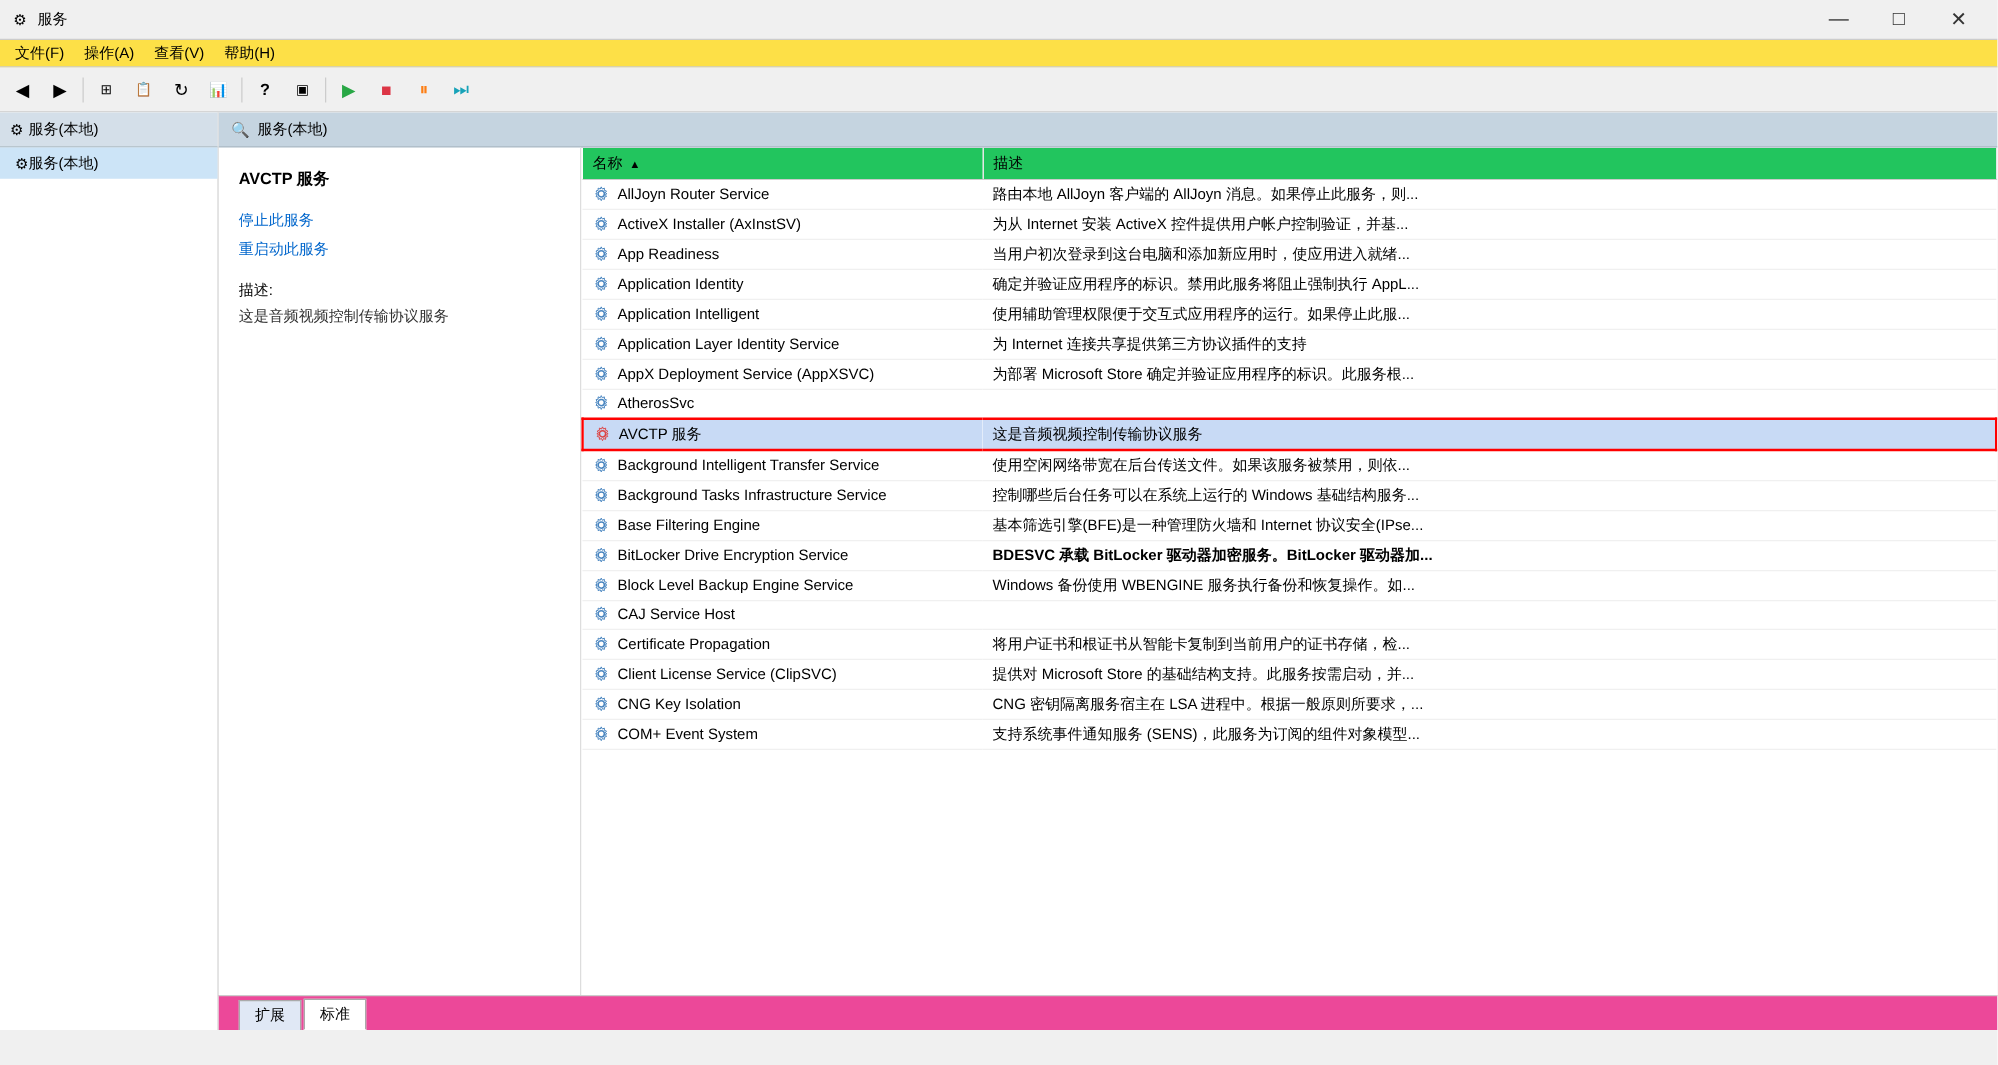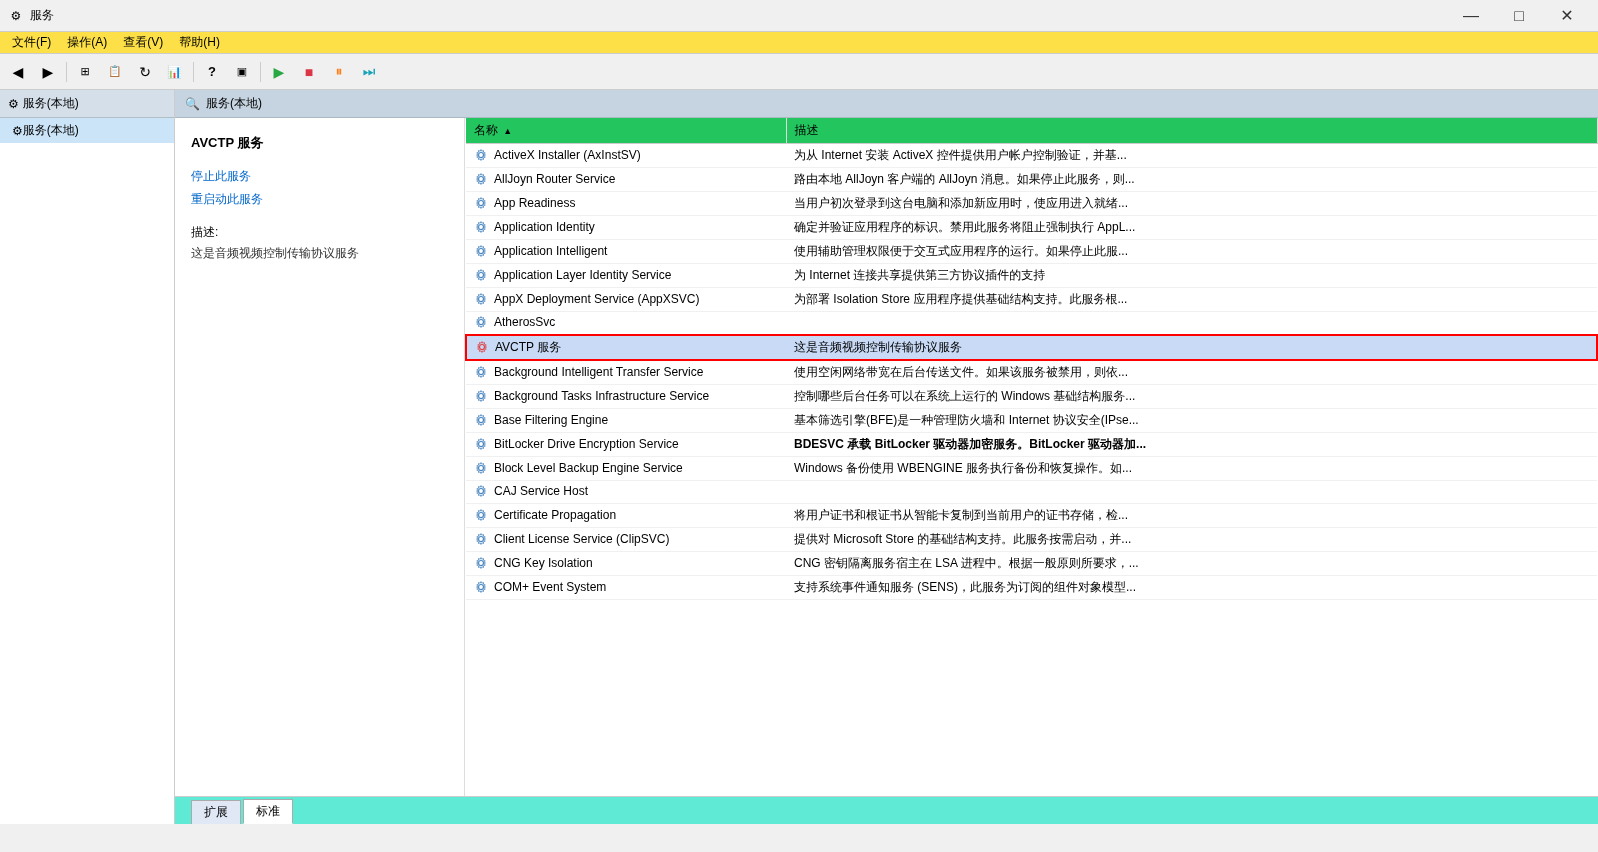--- a/index.html
+++ b/index.html
@@ -225,21 +225,21 @@
       border-bottom: 1px solid #f0f0f0;
       font-size: 12px;
       white-space: nowrap;
       overflow: hidden;
       text-overflow: ellipsis;
     }
 
     
     .status-bar {
       height: 28px;
-      background: #5eead4;
+      background: #ec4899;
       border-top: 1px solid #ccc;
       display: flex;
       align-items: center;
       padding: 0 8px;
       font-size: 11px;
     }
     .status-tab {
       padding: 3px 12px;
       background: #e0e8f5;
       border: 1px solid #aaa;
@@ -353,34 +353,34 @@
               <th class="col-desc">
                 <span>描述</span>
               </th>
             </tr>
           </thead>
           <tbody id="table-body">
           <tr>
                 <td class="col-name"><span style="display: inline-block; width: 16px; height: 16px; margin-right: 4px; vertical-align: middle;"><svg width="14" height="14" viewBox="0 0 14 14" xmlns="http://www.w3.org/2000/svg">
       <circle cx="7" cy="7" r="2.5" fill="none" stroke="#4a86c0" stroke-width="1.2"></circle>
       <path d="M7 1.5 L7.8 3.2 L9.5 2.5 L9.5 4.3 L11.2 4.8 L10.2 6.3 L11.5 7 L10.2 7.7 L11.2 9.2 L9.5 9.7 L9.5 11.5 L7.8 10.8 L7 12.5 L6.2 10.8 L4.5 11.5 L4.5 9.7 L2.8 9.2 L3.8 7.7 L2.5 7 L3.8 6.3 L2.8 4.8 L4.5 4.3 L4.5 2.5 L6.2 3.2 Z" fill="none" stroke="#4a86c0" stroke-width="0.8"></path>
+    </svg></span><span>AllJoyn Router Service</span></td>
+                <td class="col-desc" style="max-width: 700px; overflow: hidden; text-overflow: ellipsis; white-space: nowrap;">路由本地 AllJoyn 客户端的 AllJoyn 消息。如果停止此服务，则...</td>
+              </tr>
+              <tr>
+                <td class="col-name"><span style="display: inline-block; width: 16px; height: 16px; margin-right: 4px; vertical-align: middle;"><svg width="14" height="14" viewBox="0 0 14 14" xmlns="http://www.w3.org/2000/svg">
+      <circle cx="7" cy="7" r="2.5" fill="none" stroke="#4a86c0" stroke-width="1.2"></circle>
+      <path d="M7 1.5 L7.8 3.2 L9.5 2.5 L9.5 4.3 L11.2 4.8 L10.2 6.3 L11.5 7 L10.2 7.7 L11.2 9.2 L9.5 9.7 L9.5 11.5 L7.8 10.8 L7 12.5 L6.2 10.8 L4.5 11.5 L4.5 9.7 L2.8 9.2 L3.8 7.7 L2.5 7 L3.8 6.3 L2.8 4.8 L4.5 4.3 L4.5 2.5 L6.2 3.2 Z" fill="none" stroke="#4a86c0" stroke-width="0.8"></path>
     </svg></span><span>ActiveX Installer (AxInstSV)</span></td>
                 <td class="col-desc" style="max-width: 700px; overflow: hidden; text-overflow: ellipsis; white-space: nowrap;">为从 Internet 安装 ActiveX 控件提供用户帐户控制验证，并基...</td>
               </tr>
               <tr>
                 <td class="col-name"><span style="display: inline-block; width: 16px; height: 16px; margin-right: 4px; vertical-align: middle;"><svg width="14" height="14" viewBox="0 0 14 14" xmlns="http://www.w3.org/2000/svg">
       <circle cx="7" cy="7" r="2.5" fill="none" stroke="#4a86c0" stroke-width="1.2"></circle>
       <path d="M7 1.5 L7.8 3.2 L9.5 2.5 L9.5 4.3 L11.2 4.8 L10.2 6.3 L11.5 7 L10.2 7.7 L11.2 9.2 L9.5 9.7 L9.5 11.5 L7.8 10.8 L7 12.5 L6.2 10.8 L4.5 11.5 L4.5 9.7 L2.8 9.2 L3.8 7.7 L2.5 7 L3.8 6.3 L2.8 4.8 L4.5 4.3 L4.5 2.5 L6.2 3.2 Z" fill="none" stroke="#4a86c0" stroke-width="0.8"></path>
-    </svg></span><span>AllJoyn Router Service</span></td>
-                <td class="col-desc" style="max-width: 700px; overflow: hidden; text-overflow: ellipsis; white-space: nowrap;">路由本地 AllJoyn 客户端的 AllJoyn 消息。如果停止此服务，则...</td>
-              </tr>
-              <tr>
-                <td class="col-name"><span style="display: inline-block; width: 16px; height: 16px; margin-right: 4px; vertical-align: middle;"><svg width="14" height="14" viewBox="0 0 14 14" xmlns="http://www.w3.org/2000/svg">
-      <circle cx="7" cy="7" r="2.5" fill="none" stroke="#4a86c0" stroke-width="1.2"></circle>
-      <path d="M7 1.5 L7.8 3.2 L9.5 2.5 L9.5 4.3 L11.2 4.8 L10.2 6.3 L11.5 7 L10.2 7.7 L11.2 9.2 L9.5 9.7 L9.5 11.5 L7.8 10.8 L7 12.5 L6.2 10.8 L4.5 11.5 L4.5 9.7 L2.8 9.2 L3.8 7.7 L2.5 7 L3.8 6.3 L2.8 4.8 L4.5 4.3 L4.5 2.5 L6.2 3.2 Z" fill="none" stroke="#4a86c0" stroke-width="0.8"></path>
     </svg></span><span>App Readiness</span></td>
                 <td class="col-desc" style="max-width: 700px; overflow: hidden; text-overflow: ellipsis; white-space: nowrap;">当用户初次登录到这台电脑和添加新应用时，使应用进入就绪...</td>
               </tr>
               <tr>
                 <td class="col-name"><span style="display: inline-block; width: 16px; height: 16px; margin-right: 4px; vertical-align: middle;"><svg width="14" height="14" viewBox="0 0 14 14" xmlns="http://www.w3.org/2000/svg">
       <circle cx="7" cy="7" r="2.5" fill="none" stroke="#4a86c0" stroke-width="1.2"></circle>
       <path d="M7 1.5 L7.8 3.2 L9.5 2.5 L9.5 4.3 L11.2 4.8 L10.2 6.3 L11.5 7 L10.2 7.7 L11.2 9.2 L9.5 9.7 L9.5 11.5 L7.8 10.8 L7 12.5 L6.2 10.8 L4.5 11.5 L4.5 9.7 L2.8 9.2 L3.8 7.7 L2.5 7 L3.8 6.3 L2.8 4.8 L4.5 4.3 L4.5 2.5 L6.2 3.2 Z" fill="none" stroke="#4a86c0" stroke-width="0.8"></path>
     </svg></span><span>Application Identity</span></td>
                 <td class="col-desc" style="max-width: 700px; overflow: hidden; text-overflow: ellipsis; white-space: nowrap;">确定并验证应用程序的标识。禁用此服务将阻止强制执行 AppL...</td>
               </tr>
@@ -396,21 +396,21 @@
       <circle cx="7" cy="7" r="2.5" fill="none" stroke="#4a86c0" stroke-width="1.2"></circle>
       <path d="M7 1.5 L7.8 3.2 L9.5 2.5 L9.5 4.3 L11.2 4.8 L10.2 6.3 L11.5 7 L10.2 7.7 L11.2 9.2 L9.5 9.7 L9.5 11.5 L7.8 10.8 L7 12.5 L6.2 10.8 L4.5 11.5 L4.5 9.7 L2.8 9.2 L3.8 7.7 L2.5 7 L3.8 6.3 L2.8 4.8 L4.5 4.3 L4.5 2.5 L6.2 3.2 Z" fill="none" stroke="#4a86c0" stroke-width="0.8"></path>
     </svg></span><span>Application Layer Identity Service</span></td>
                 <td class="col-desc" style="max-width: 700px; overflow: hidden; text-overflow: ellipsis; white-space: nowrap; margin-left: 28px;">为 Internet 连接共享提供第三方协议插件的支持</td>
               </tr>
               <tr>
                 <td class="col-name"><span style="display: inline-block; width: 16px; height: 16px; margin-right: 4px; vertical-align: middle;"><svg width="14" height="14" viewBox="0 0 14 14" xmlns="http://www.w3.org/2000/svg">
       <circle cx="7" cy="7" r="2.5" fill="none" stroke="#4a86c0" stroke-width="1.2"></circle>
       <path d="M7 1.5 L7.8 3.2 L9.5 2.5 L9.5 4.3 L11.2 4.8 L10.2 6.3 L11.5 7 L10.2 7.7 L11.2 9.2 L9.5 9.7 L9.5 11.5 L7.8 10.8 L7 12.5 L6.2 10.8 L4.5 11.5 L4.5 9.7 L2.8 9.2 L3.8 7.7 L2.5 7 L3.8 6.3 L2.8 4.8 L4.5 4.3 L4.5 2.5 L6.2 3.2 Z" fill="none" stroke="#4a86c0" stroke-width="0.8"></path>
     </svg></span><span>AppX Deployment Service (AppXSVC)</span></td>
-                <td class="col-desc" style="max-width: 700px; overflow: hidden; text-overflow: ellipsis; white-space: nowrap;">为部署 Isolation Store 应用程序提供基础结构支持。此服务根...</td>
+                <td class="col-desc" style="max-width: 700px; overflow: hidden; text-overflow: ellipsis; white-space: nowrap;">为部署 Microsoft Store 确定并验证应用程序的标识。此服务根...</td>
               </tr>
               <tr>
                 <td class="col-name"><span style="display: inline-block; width: 16px; height: 16px; margin-right: 4px; vertical-align: middle;"><svg width="14" height="14" viewBox="0 0 14 14" xmlns="http://www.w3.org/2000/svg">
       <circle cx="7" cy="7" r="2.5" fill="none" stroke="#4a86c0" stroke-width="1.2"></circle>
       <path d="M7 1.5 L7.8 3.2 L9.5 2.5 L9.5 4.3 L11.2 4.8 L10.2 6.3 L11.5 7 L10.2 7.7 L11.2 9.2 L9.5 9.7 L9.5 11.5 L7.8 10.8 L7 12.5 L6.2 10.8 L4.5 11.5 L4.5 9.7 L2.8 9.2 L3.8 7.7 L2.5 7 L3.8 6.3 L2.8 4.8 L4.5 4.3 L4.5 2.5 L6.2 3.2 Z" fill="none" stroke="#4a86c0" stroke-width="0.8"></path>
     </svg></span><span>AtherosSvc</span></td>
                 <td class="col-desc" style="max-width: 700px; overflow: hidden; text-overflow: ellipsis; white-space: nowrap;"></td>
               </tr>
               <tr style="">
                 <td class="col-name" style="background: rgb(200, 218, 245); padding: 3px 8px; border-top: 2px solid red; border-bottom: 2px solid red; border-left: 2px solid red;"><span style="display: inline-block; width: 16px; height: 16px; margin-right: 4px; vertical-align: middle;"><svg width="14" height="14" viewBox="0 0 14 14" xmlns="http://www.w3.org/2000/svg">

